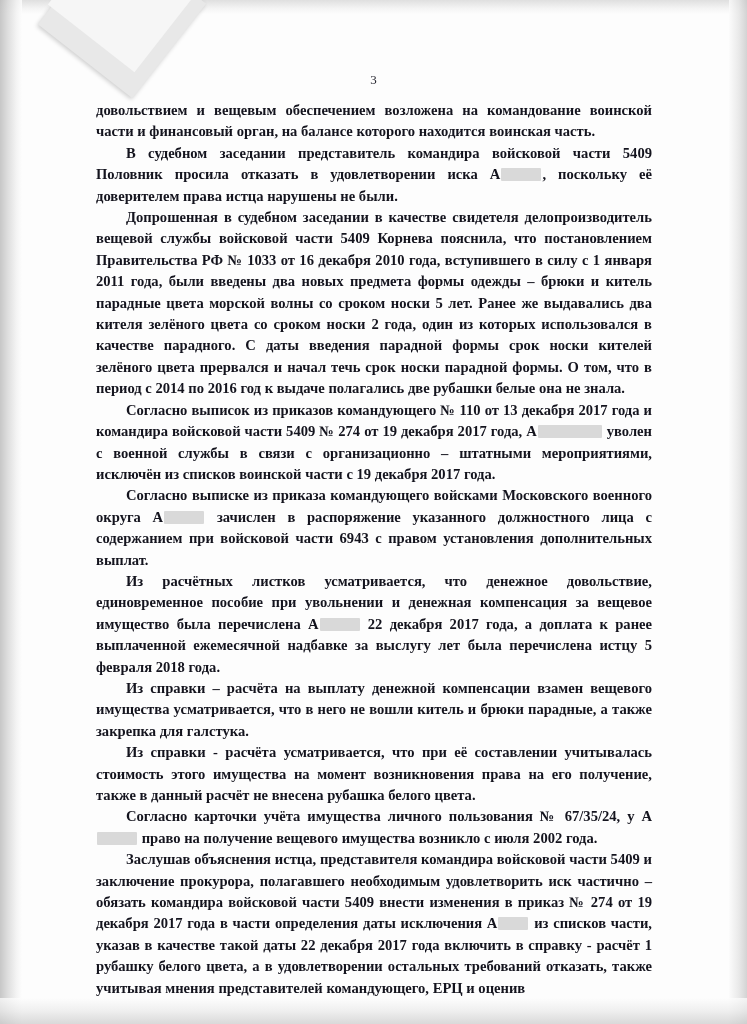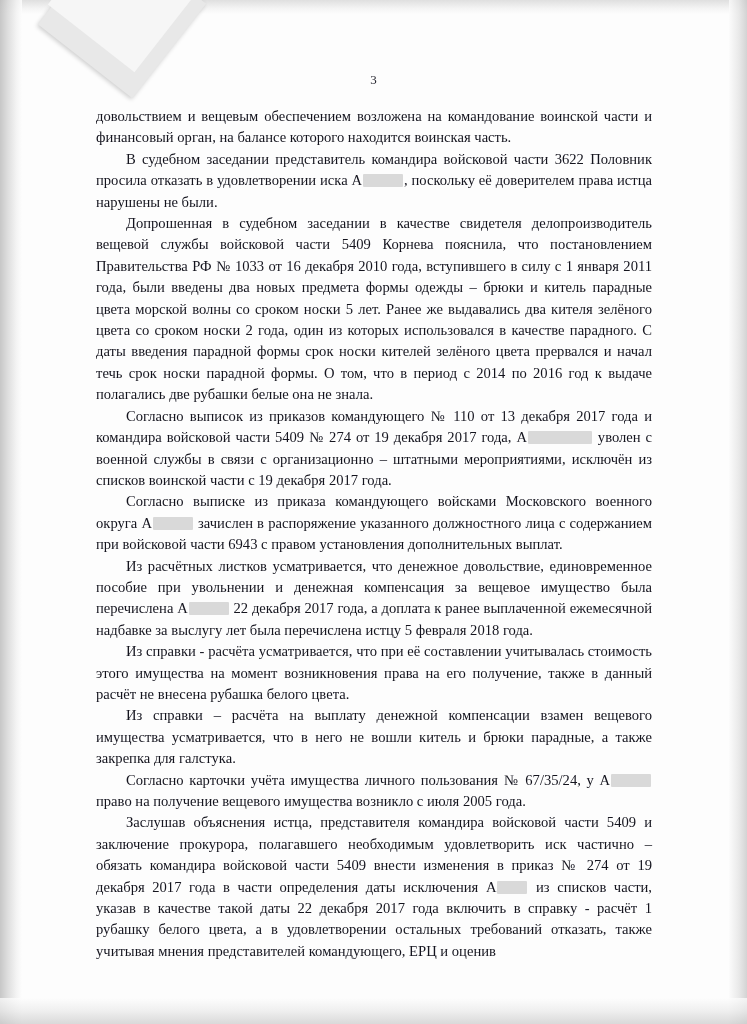--- a/index.html
+++ b/index.html
@@ -70,27 +70,28 @@
     top: 72px;
     left: 0;
     width: 747px;
     text-align: center;
     font-size: 13px;
     color: #1d1d27;
   }
   .content {
     position: absolute;
     left: 96px;
-    top: 106px;
+    top: 100px;
     width: 556px;
     font-size: 14.6px;
     line-height: 21.4px;
     color: #14141e;
     text-align: justify;
     text-justify: inter-word;
+    font-weight: bold;
   }
   p {
     margin: 0;
     text-indent: 0;
   }
   p.indent {
     text-indent: 30px;
   }
   .redact {
     display: inline-block;
@@ -114,24 +115,24 @@
   <div class="scan-edge-left"></div>
   <div class="scan-edge-right"></div>
   <div class="scan-edge-bottom"></div>
   <div class="corner-fold"></div>
   <div class="corner-fold2"></div>
 
   <div class="page-number">3</div>
 
   <div class="content" id="doc-body">
       <p class=""><span>довольствием и вещевым обеспечением  возложена на командование воинской части и финансовый орган, на балансе которого находится воинская часть.</span></p>
-      <p class="indent"><span>В судебном заседании представитель командира войсковой части 3622 Половник просила отказать в удовлетворении иска А</span><span class="redact sm"></span><span>, поскольку её доверителем права истца нарушены не были.</span></p>
+      <p class="indent"><span>В судебном заседании представитель командира войсковой части 5409 Половник просила отказать в удовлетворении иска А</span><span class="redact sm"></span><span>, поскольку её доверителем права истца нарушены не были.</span></p>
       <p class="indent"><span>Допрошенная в судебном заседании в качестве свидетеля делопроизводитель вещевой службы войсковой части 5409  Корнева пояснила, что постановлением Правительства РФ № 1033 от 16 декабря 2010 года, вступившего в силу с 1 января 2011 года, были введены два новых предмета формы одежды – брюки и китель парадные цвета морской волны со сроком носки 5 лет. Ранее же выдавались два кителя зелёного цвета со сроком носки 2 года, один из которых использовался в качестве парадного. С даты введения парадной формы срок носки кителей зелёного цвета прервался и начал течь срок носки парадной формы. О том, что в период с 2014 по 2016 год к выдаче полагались две рубашки белые она не знала.</span></p>
       <p class="indent"><span>Согласно выписок из приказов командующего № 110 от 13 декабря 2017 года и командира войсковой части 5409  № 274 от 19 декабря 2017 года, А</span><span class="redact lg"></span><span> уволен с военной службы в связи с организационно – штатными мероприятиями, исключён из списков воинской части с 19 декабря 2017 года.</span></p>
       <p class="indent"><span>Согласно выписке из приказа командующего войсками Московского военного округа А</span><span class="redact sm"></span><span> зачислен в распоряжение указанного должностного лица с содержанием при войсковой части 6943 с правом установления дополнительных выплат.</span></p>
       <p class="indent"><span>Из расчётных листков усматривается, что денежное довольствие, единовременное пособие при увольнении и денежная компенсация за вещевое имущество была перечислена А</span><span class="redact sm"></span><span> 22 декабря 2017 года, а доплата к ранее выплаченной ежемесячной надбавке за выслугу лет была перечислена истцу 5 февраля 2018 года.</span></p>
+      <p class="indent"><span>Из справки – расчёта на выплату денежной компенсации взамен вещевого имущества усматривается, что в него не вошли китель и брюки парадные, а также закрепка для галстука.</span></p>
       <p class="indent"><span>Из справки  - расчёта усматривается, что при её составлении учитывалась стоимость этого имущества на момент возникновения права на его получение, также в данный расчёт не внесена рубашка белого цвета.</span></p>
-      <p class="indent"><span>Из справки – расчёта на выплату денежной компенсации взамен вещевого имущества усматривается, что в него не вошли китель и брюки парадные, а также закрепка для галстука.</span></p>
-      <p class="indent"><span>Согласно карточки учёта имущества личного пользования № 67/35/24,  у А</span><span class="redact sm"></span><span> право на получение вещевого имущества возникло с июля 2005 года.</span></p>
+      <p class="indent"><span>Согласно карточки учёта имущества личного пользования № 67/35/24,  у А</span><span class="redact sm"></span><span> право на получение вещевого имущества возникло с июля 2002 года.</span></p>
       <p class="indent"><span>Заслушав объяснения истца, представителя командира войсковой части 5409 и заключение прокурора, полагавшего необходимым удовлетворить иск частично – обязать командира войсковой части 5409  внести изменения в приказ № 274 от 19 декабря 2017 года в части определения даты исключения А</span><span class="redact xs"></span><span> из списков части, указав в качестве такой даты 22 декабря 2017 года включить в справку - расчёт 1 рубашку белого цвета, а в удовлетворении остальных требований отказать, также учитывая мнения представителей командующего, ЕРЦ и оценив</span></p>
     </div>
 
 </div>
 
 </body></html>

